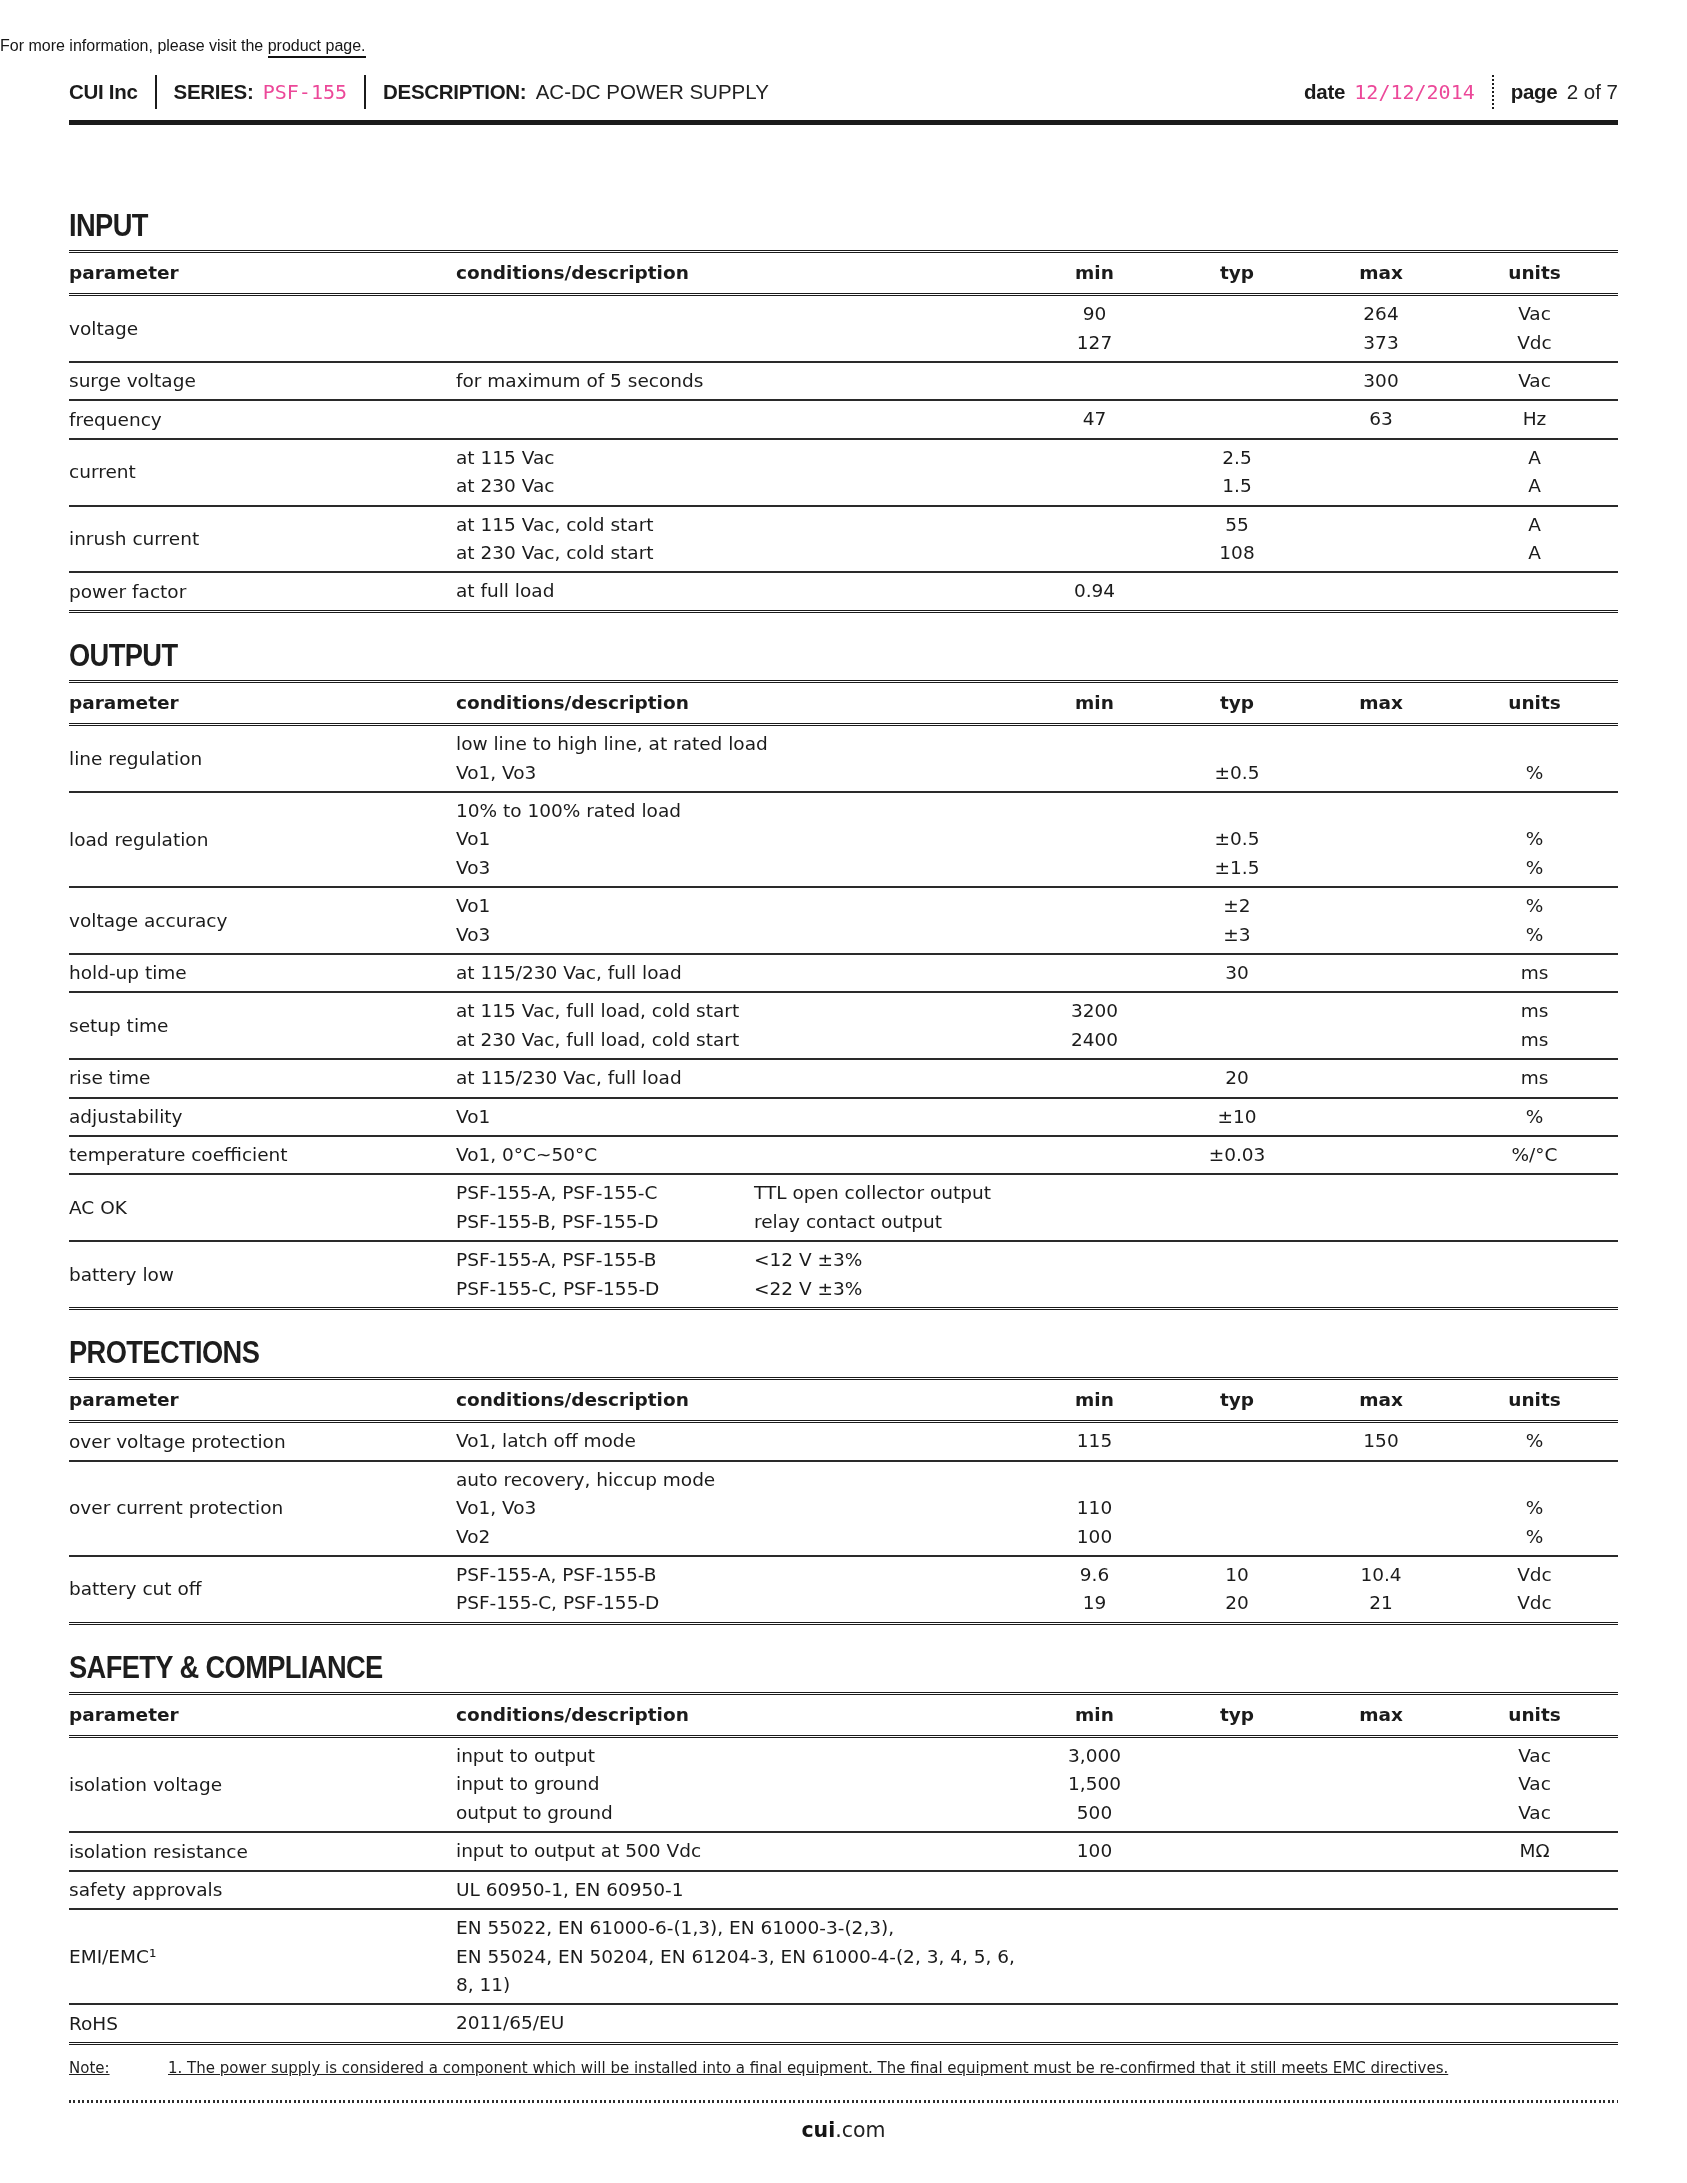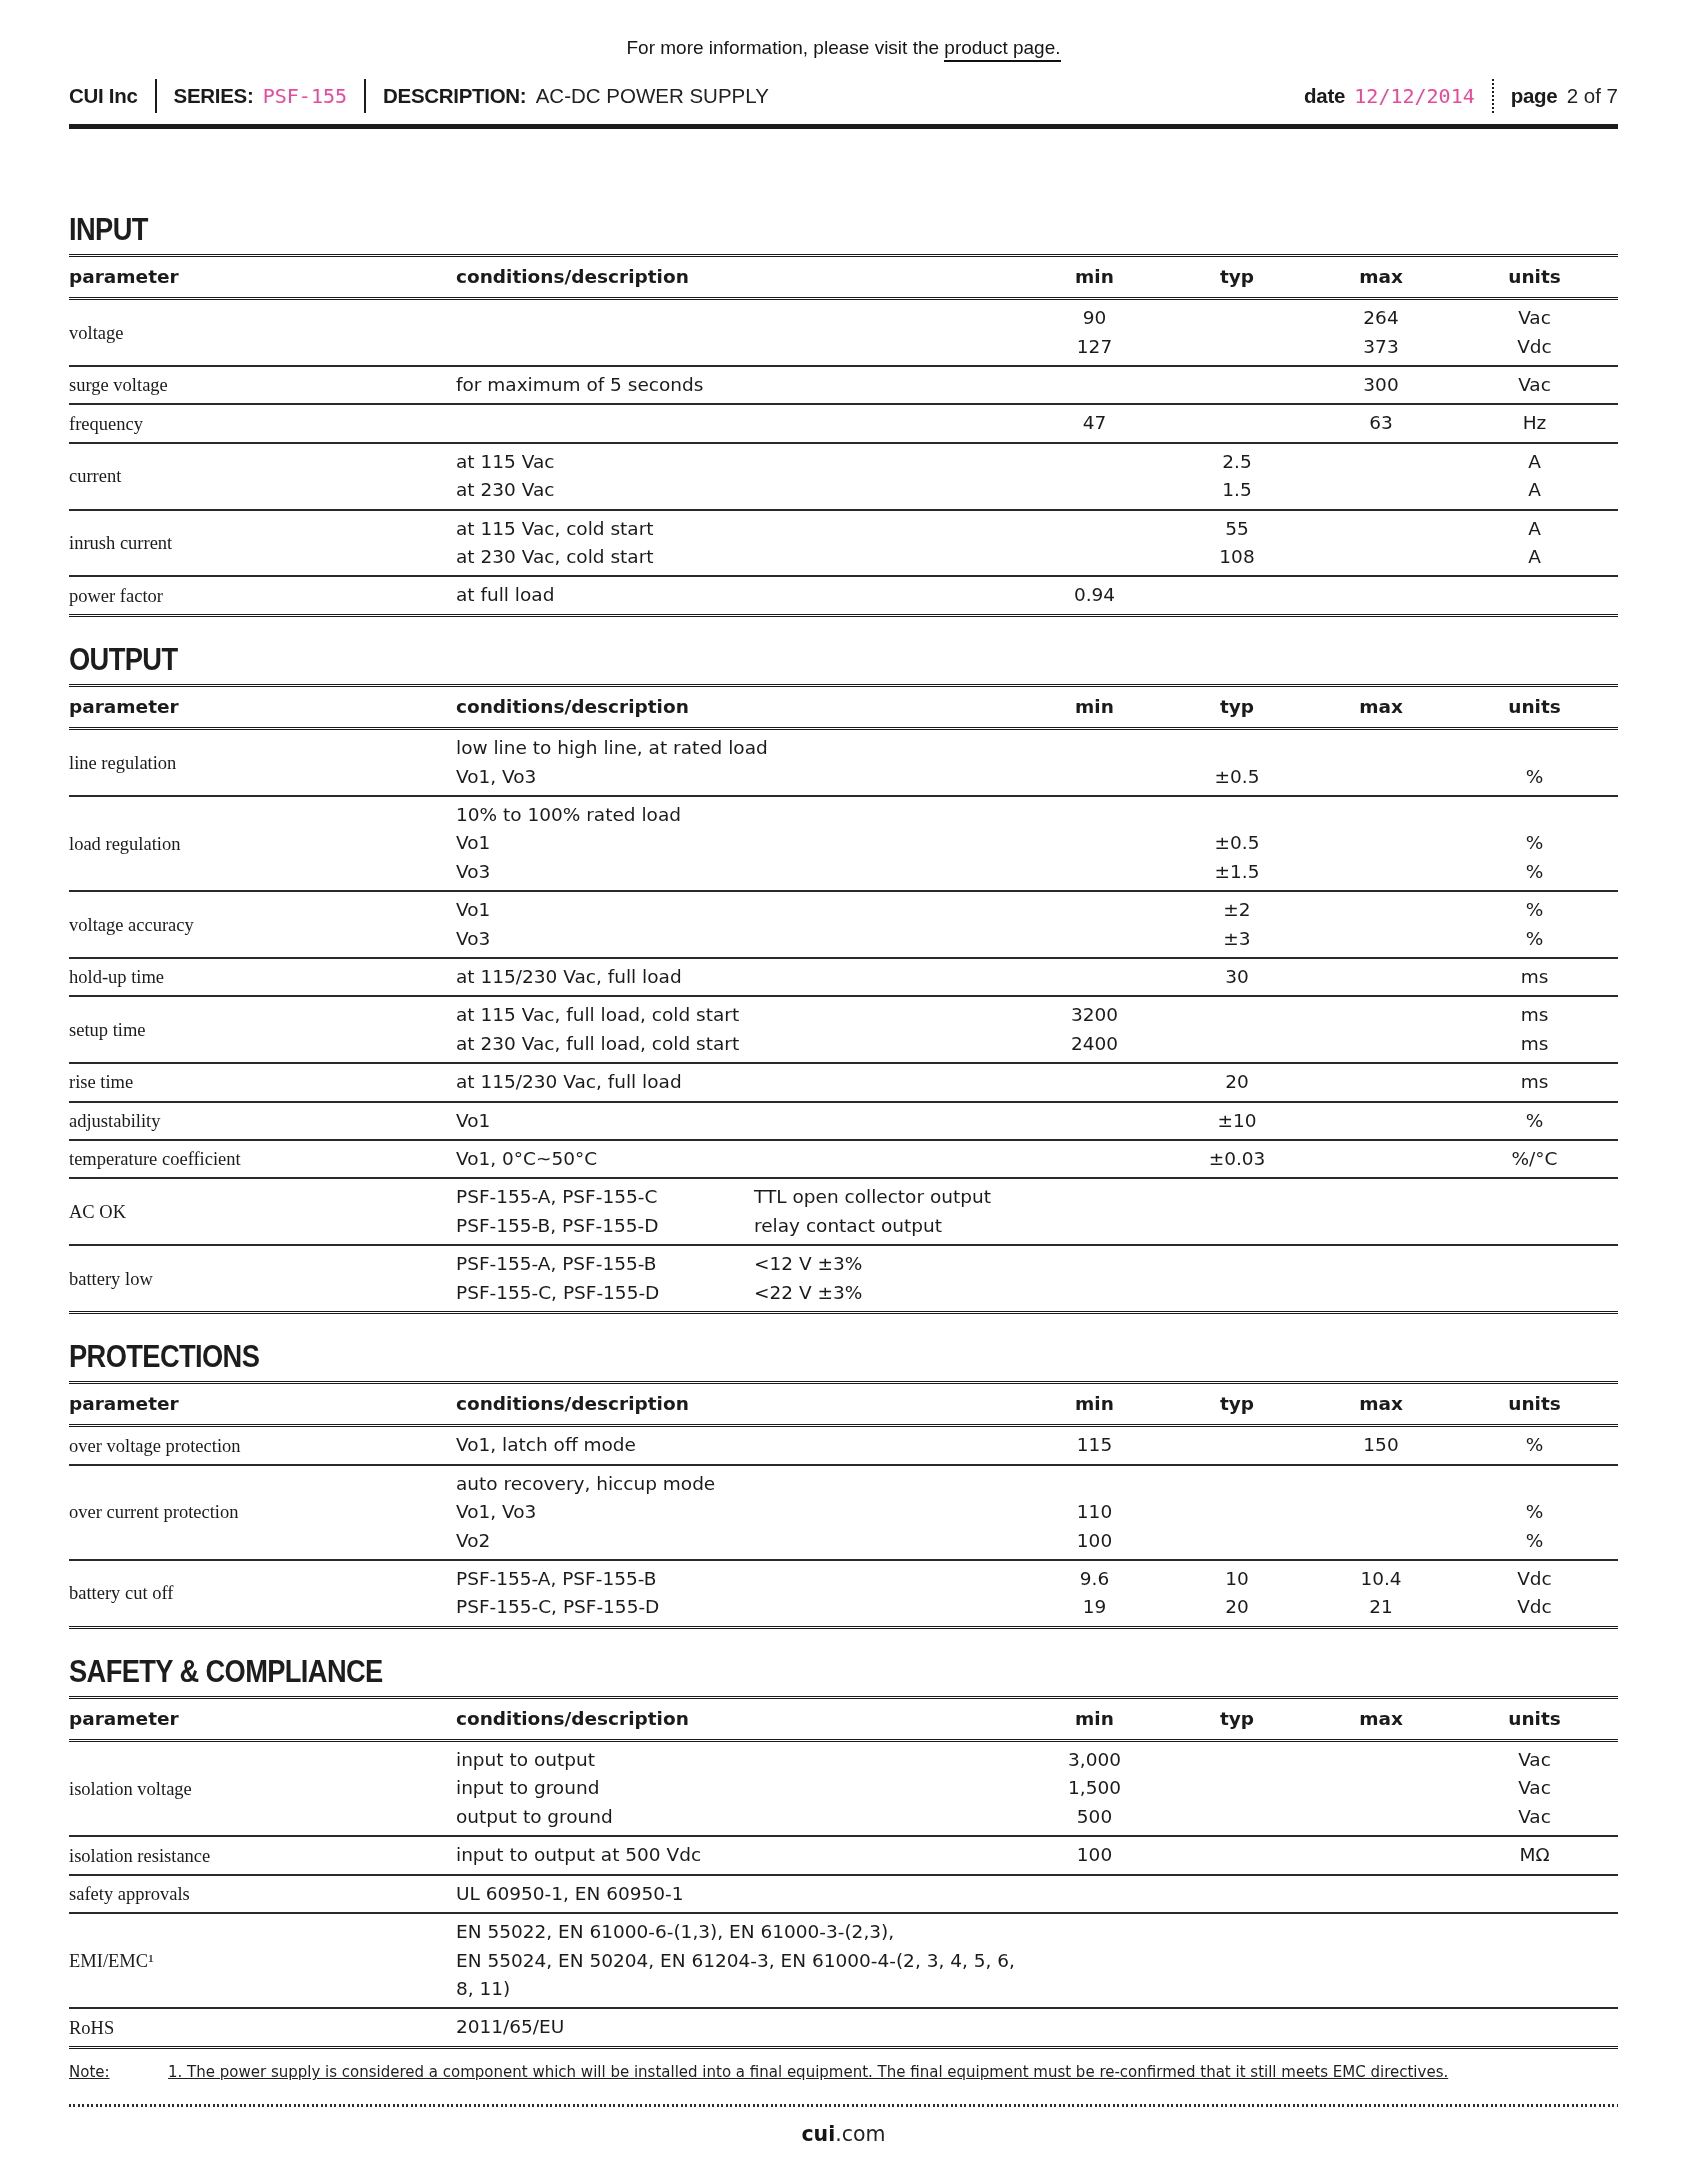--- a/index.html
+++ b/index.html
@@ -2,21 +2,21 @@
 <html style="font-size:10.6px"><head>
 <meta charset="utf-8">
 <style>
   * { margin:0; padding:0; box-sizing:border-box; }
   html,body { width:1687px; height:2183px; background:#ffffff; overflow:hidden;
     font-family:"DejaVu Sans", sans-serif; color:#1b1b1b; }
   .page { width:1687px; height:2183px; position:relative; }
   .content { padding:0 69px; }
 
   
-  .info-line { margin-top:37px; text-align:center; font-size:19px; color:#161616;
+  .info-line { margin-top:37px; text-align:left; font-size:16px; color:#161616;
     font-family:"Liberation Sans", sans-serif; }
   .info-line .lnk { border-bottom:2.6px solid #111; padding-bottom:2px; }
 
   
   .brand-row { margin-top:20px; display:flex; align-items:center; justify-content:space-between;
     font-size:20.5px; }
   .brand-left, .brand-right { display:flex; align-items:center; }
   .blabel { font-family:"Liberation Sans", sans-serif; font-weight:bold; letter-spacing:-0.3px; }
   .bvalue { font-family:"DejaVu Sans Mono", monospace; font-size:20px; color:#ec4899; margin-left:9.3px; }
   .bvalue-sans { font-family:"Liberation Sans", sans-serif; color:#222; margin-left:9.3px;text-align:right; }
@@ -33,21 +33,21 @@
 
   .sec-table { border-top:3.3px double #1b1b1b; border-bottom:3.3px double #1b1b1b; }
   .hrow { display:grid; grid-template-columns:387px 569px 139px 146px 142px 165px;
     border-bottom:3.3px double #1b1b1b; padding:6px 0; font-weight:bold; font-size:18.5px; }
   .hrow .hc { line-height:28px; }
   .hrow .hc.num { text-align:center; }
 
   .row { display:grid; grid-template-columns:387px 1161px; border-bottom:2.6px double #2a2a2a;
     padding:4px 0; }
   .row:last-child { border-bottom:none; }
-  .param { align-self:center; font-size:18.5px; line-height:28px;font-family:Liberation Serif, serif; }
+  .param { align-self:center; font-size:18.5px; line-height:28px; }
   .lines { display:flex; flex-direction:column; }
   .line { display:grid; grid-template-columns:569px 139px 146px 142px 165px; }
   .cell { font-size:18.5px; line-height:28.4px; }
   .cond .c1 { display:inline-block; width:298px; }
   .num { text-align:center; }
 
   
   .note { margin-top:14.6px; display:flex; font-size:15px; color:#1f1f1f;text-decoration:underline; }
   .note .nlabel { width:99px; flex:0 0 99px; }
   .note .ntext { flex:1; }

